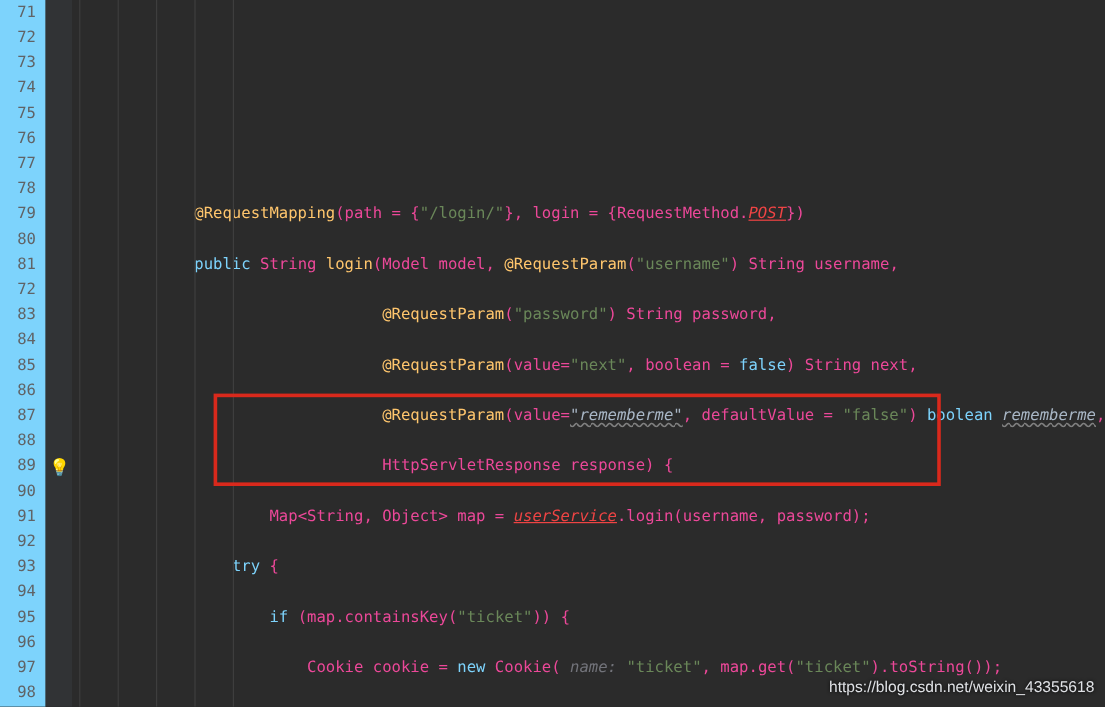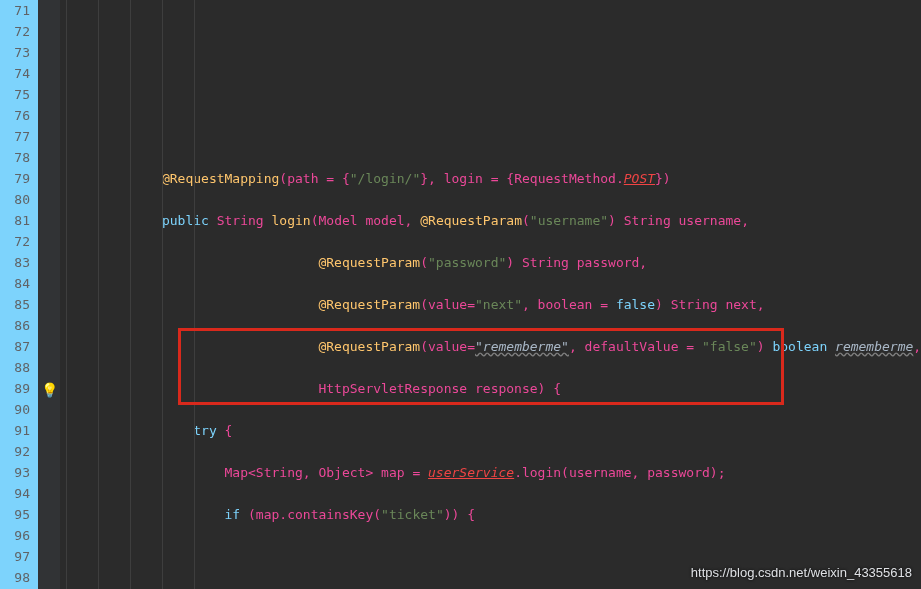--- a/index.html
+++ b/index.html
@@ -120,23 +120,24 @@
     <div class="guide" style="left:102px"></div>
     <div class="guide" style="left:134px"></div>
 
     
 <div class="line"><span class="p">            </span><span class="fn">@RequestMapping</span><span class="p">(path = {</span><span class="s">"/login/"</span><span class="p">}, login = {RequestMethod.</span><span class="con">POST</span><span class="p">})</span></div>
 <div class="line"><span class="p">            </span><span class="k">public</span><span class="p"> String </span><span class="fn">login</span><span class="p">(Model model, </span><span class="fn">@RequestParam</span><span class="p">(</span><span class="s">"username"</span><span class="p">) String username,</span></div>
 <div class="line"><span class="p">                                </span><span class="fn">@RequestParam</span><span class="p">(</span><span class="s">"password"</span><span class="p">) String password,</span></div>
 <div class="line"><span class="p">                                </span><span class="fn">@RequestParam</span><span class="p">(value=</span><span class="s">"next"</span><span class="p">, boolean = </span><span class="k">false</span><span class="p">) String next,</span></div>
 <div class="line"><span class="p">                                </span><span class="fn">@RequestParam</span><span class="p">(value=</span><span class="s itu">"rememberme"</span><span class="p">, defaultValue = </span><span class="s">"false"</span><span class="p">) </span><span class="k">boolean</span><span class="p"> </span><span class="itu">rememberme</span><span class="p">,</span></div>
 <div class="line"><span class="p">                                </span><span class="p">HttpServletResponse response) {</span></div>
+<div class="line"><span class="p">                    </span><span class="p">Map&lt;String, Object&gt; map = </span><span class="con">userService</span><span class="p">.login(username, password);</span></div>
 <div class="line"><span class="p">                </span><span class="k">try</span><span class="p"> {</span></div>
-<div class="line"><span class="p">                    </span><span class="p">Map&lt;String, Object&gt; map = </span><span class="con">userService</span><span class="p">.login(username, password);</span></div>
 <div class="line"><span class="p">                    </span><span class="k">if</span><span class="p"> (map.containsKey(</span><span class="s">"ticket"</span><span class="p">)) {</span></div>
+<div class="line"><span class="p">                        </span><span class="p">Cookie cookie = </span><span class="k">new</span><span class="p"> Cookie(</span><span class="param"> name: </span><span class="s">"ticket"</span><span class="p">, map.get(</span><span class="s">"ticket"</span><span class="p">).toString());</span></div>
 <div class="line"></div>
 
 
 
 
 
 
 
 
 

